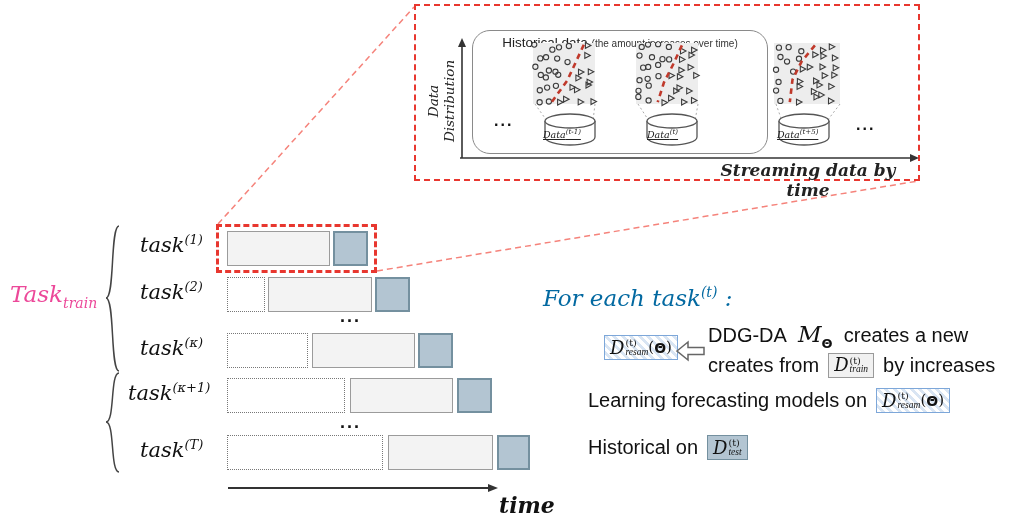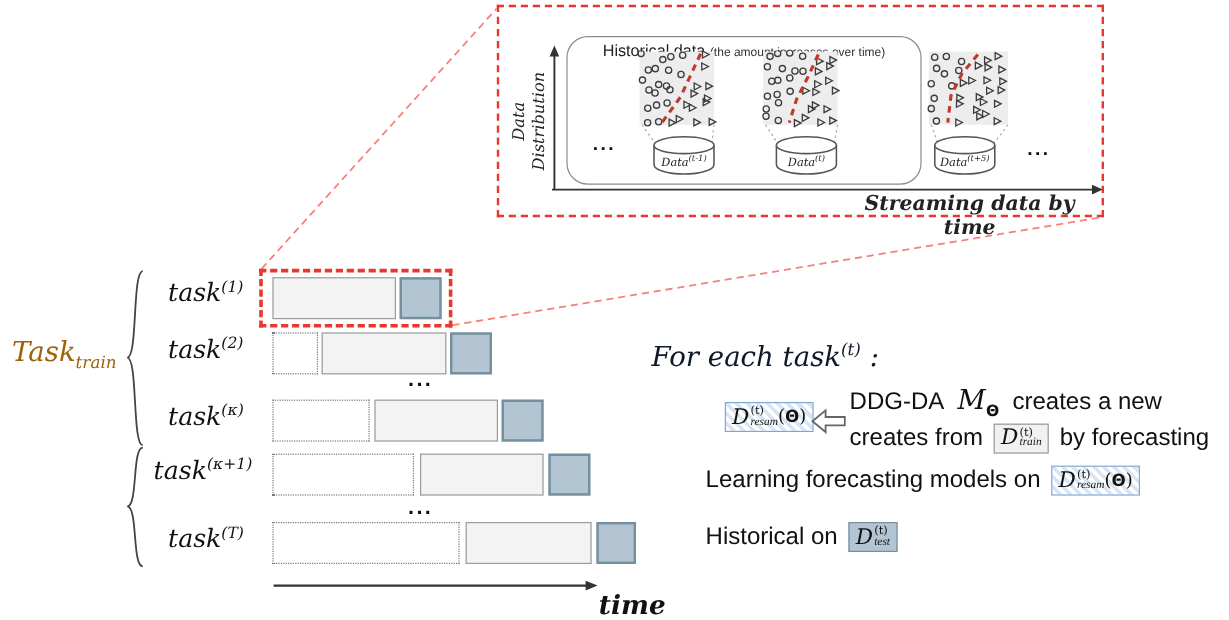--- a/index.html
+++ b/index.html
@@ -11,35 +11,35 @@
   #histBox{left:56px;top:24px;width:296px;height:124px;border:1.5px solid #8a8a8a;border-radius:18px;box-sizing:border-box;}
   #unseenBox{left:354px;top:21px;width:142px;height:128px;border:2px dotted #8c8c8c;border-radius:16px;box-sizing:border-box;}
   .boxTitle{width:100%;text-align:center;top:4px;font-size:13.5px;color:#222;white-space:nowrap;}
   .boxTitle .small{font-size:10px;color:#333;}
   .mathit{font-family:"DejaVu Serif","Liberation Serif",serif;font-style:italic;}
   #yAxisLabel{left:-38px;top:78px;width:128px;height:34px;transform:rotate(-90deg);transform-origin:center;
               text-align:center;font-size:13.5px;line-height:16px;color:#222;}
   #xAxisLabel{left:286px;top:154px;width:212px;text-align:center;font-size:17px;font-weight:bold;color:#222;}
   .dots{font-weight:bold;font-size:16px;letter-spacing:2px;color:#111;}
   .unit{width:70px;height:112px;}
-  .cylLabel{font-size:9.5px;color:#222;white-space:nowrap;text-align:center;}
+  .cylLabel{font-size:9.5px;color:#222;white-space:nowrap;text-align:left;text-decoration:underline;}
   .cylLabel sup{font-size:7px;}
   
-  .groupLabel{font-size:23px;color:#a16207;}
+  .groupLabel{font-size:23px;color:#ec4899;}
   .groupLabel sub{font-size:14px;}
   .taskLabel{font-size:21px;color:#111;white-space:nowrap;}
   .taskLabel sup{font-size:13px;}
   .bar{box-sizing:border-box;height:35px;}
   .bar.dotted{background:#fff;border:1.8px dotted #777;}
   .bar.train{background:#f3f3f3;border:1.4px solid #9b9b9b;}
   .bar.test{width:35px;background:#b3c5d2;border:2px solid #74909f;}
   #rowHighlight{border:3px dashed #e8372f;box-sizing:border-box;}
   #timeLabel{font-size:22px;font-weight:bold;color:#111;}
   
-  #heading{font-size:23px;color:#0f172a;white-space:nowrap;}
+  #heading{font-size:23px;color:#0369a1;white-space:nowrap;}
   #heading sup{font-size:14px;}
   .sansLine{font-size:20px;color:#111;display:flex;align-items:center;gap:9px;white-space:nowrap;}
   .chip{display:inline-flex;align-items:center;padding:2px 5px;box-sizing:border-box;line-height:1;}
   .chip .mbase{font-family:"DejaVu Serif","Liberation Serif",serif;font-style:italic;font-size:18px;}
   .chip .stack{display:inline-flex;flex-direction:column;align-items:flex-start;margin-left:1px;}
   .chip .msup{font-size:9.5px;font-family:"DejaVu Serif",serif;}
   .chip .msub{font-size:9.5px;font-family:Liberation Serif, serif;font-style:italic;}
   .chip .mparen{font-size:15px;font-family:"DejaVu Serif",serif;}
   .chip .mtheta{font-size:14px;font-weight:bold;font-family:"DejaVu Sans",sans-serif;}
   .chip.hatched{border:1.6px solid #7da7d9;
@@ -310,21 +310,21 @@
     </div>
     <div class="sansLine" style="height:32px">
       <span>creates from</span>
       <span class="chip trainchip">
         <span class="mbase">D</span>
         <span class="stack">
             <span class="msup">(t)</span>
             <span class="msub">train</span>
           </span>
       </span>
-      <span>by forecasting</span>
+      <span>by increases</span>
     </div>
   </div>
 
   <div class="sansLine abs" style="left:588px;top:388px">
     <span>Learning forecasting models on</span>
     <span class="chip hatched">
       <span class="mbase">D</span>
       <span class="stack">
           <span class="msup">(t)</span>
           <span class="msub">resam</span>

